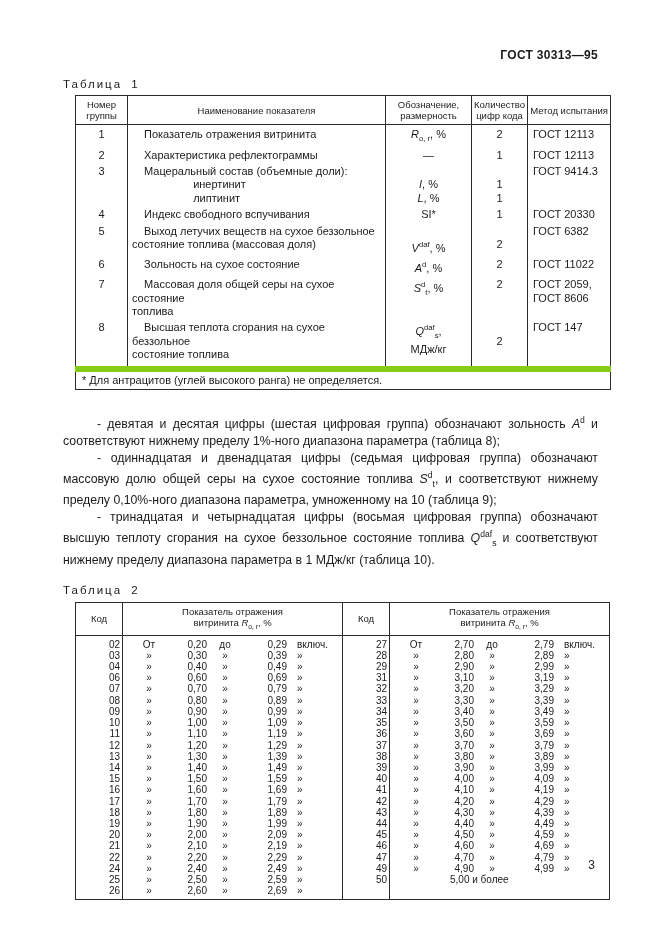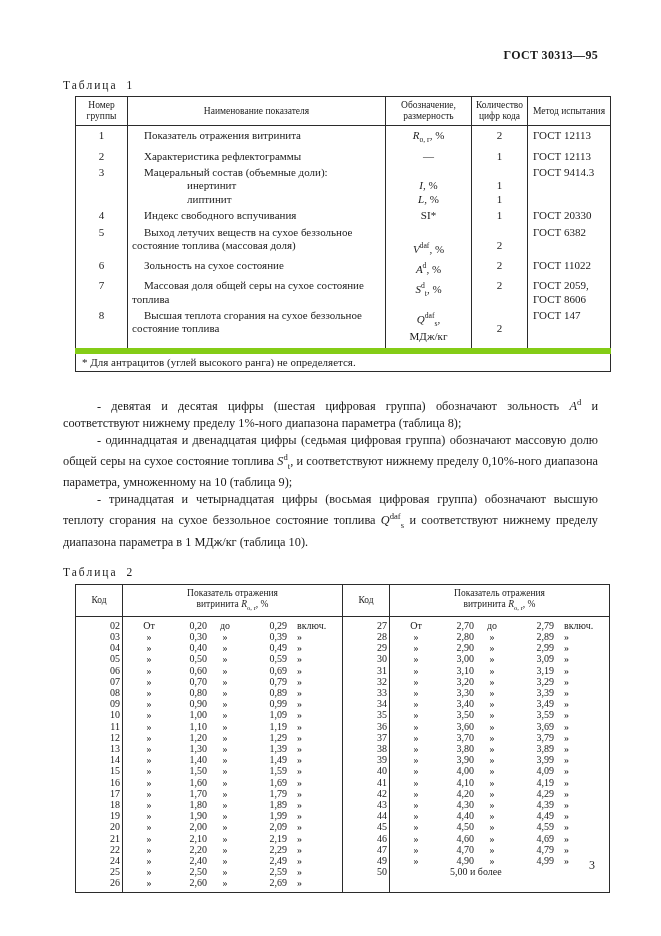--- a/index.html
+++ b/index.html
@@ -2,21 +2,21 @@
 <html><head>
 <meta charset="utf-8">
 <style>
   * { margin:0; padding:0; box-sizing:border-box; }
   html,body { background:#ffffff; }
   .page {
     position:relative;
     width:661px; height:936px;
     background:#fff;
     padding:48px 63px 0;
-    font-family:Liberation Serif, serif;
+    font-family:Liberation Sans, sans-serif;
     color:#1b1b1b;
     overflow:hidden;
   }
   .doc-num { text-align:right; font-weight:bold; font-size:12px; letter-spacing:.3px; }
 
   .caption { font-size:11.5px; letter-spacing:2px; word-spacing:4px; margin:16px 0 5px; }
   .caption2 { margin-top:15px; margin-bottom:6px; }
 
   table { border-collapse:collapse; table-layout:fixed; width:535px;margin-left:12px; }
   .t1, .t2 { border:1px solid #2b2b2b; }
@@ -320,42 +320,20 @@
             <div class="t2-grid">
               <span class="lab">»</span>
               <span class="val">2,90</span>
               <span class="lab">»</span>
               <span class="val">2,99</span>
               <span class="lab2">»</span>
             </div>
           </td>
         </tr>
         <tr>
-          <td class="t2-code">05</td>
-          <td class="t2-ind">
-            <div class="t2-grid">
-              <span class="lab">»</span>
-              <span class="val">0,50</span>
-              <span class="lab">»</span>
-              <span class="val">0,59</span>
-              <span class="lab2">»</span>
-            </div>
-          </td>
-          <td class="t2-code">30</td>
-          <td class="t2-ind">
-            <div class="t2-grid">
-              <span class="lab">»</span>
-              <span class="val">3,00</span>
-              <span class="lab">»</span>
-              <span class="val">3,09</span>
-              <span class="lab2">»</span>
-            </div>
-          </td>
-        </tr>
-        <tr>
           <td class="t2-code">06</td>
           <td class="t2-ind">
             <div class="t2-grid">
               <span class="lab">»</span>
               <span class="val">0,60</span>
               <span class="lab">»</span>
               <span class="val">0,69</span>
               <span class="lab2">»</span>
             </div>
           </td>

